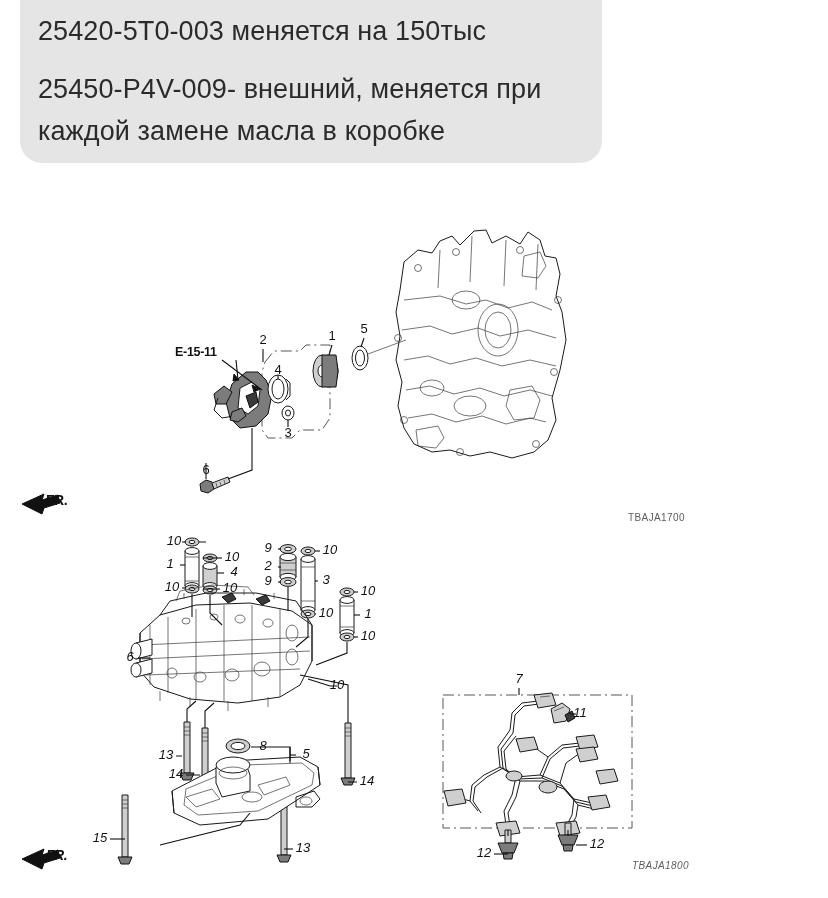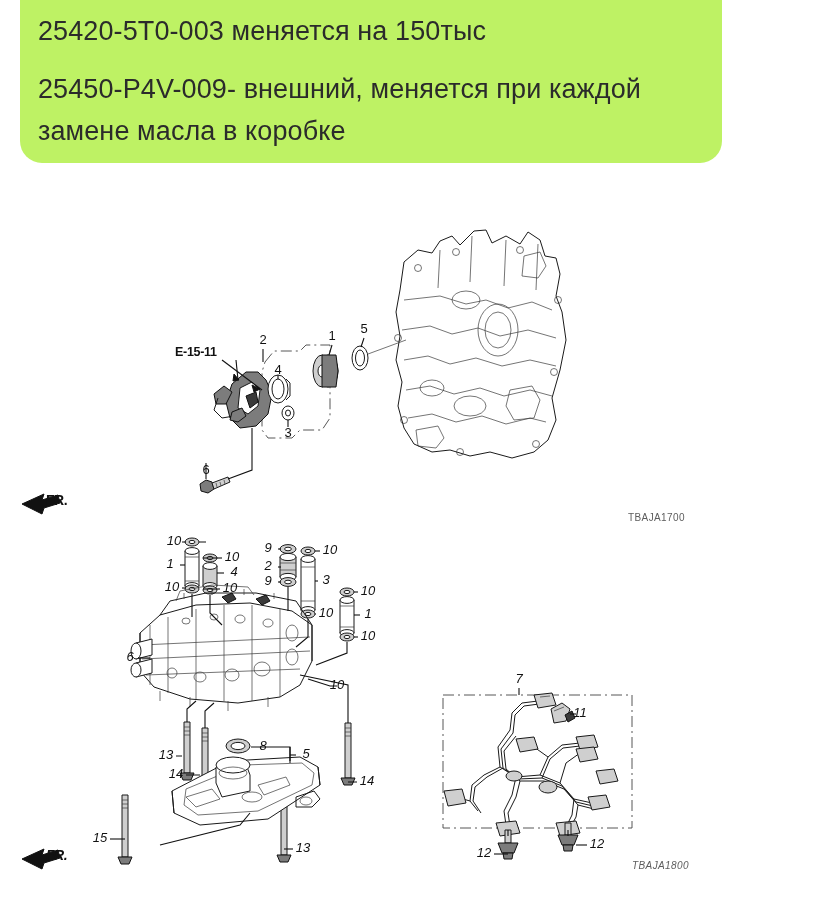--- a/index.html
+++ b/index.html
@@ -13,23 +13,23 @@
     position: relative;
     font-family: "Liberation Sans", sans-serif;
     overflow: hidden;
   }
 
   
   #message-bubble {
     position: absolute;
     left: 20px;
     top: 0px;
-    width: 702px;
+    width: 582px;
     min-height: 163px;
-    background: #bef264;
+    background: #e5e5e5;
     border-radius: 0 0 22px 22px;
     box-sizing: border-box;
     padding: 10px 26px 3px 18px;
   }
   .msg-line {
     color: #2b2b2b;
     font-size: 27px;
     line-height: 42px;
     letter-spacing: 0.1px;
     white-space: pre-wrap;

